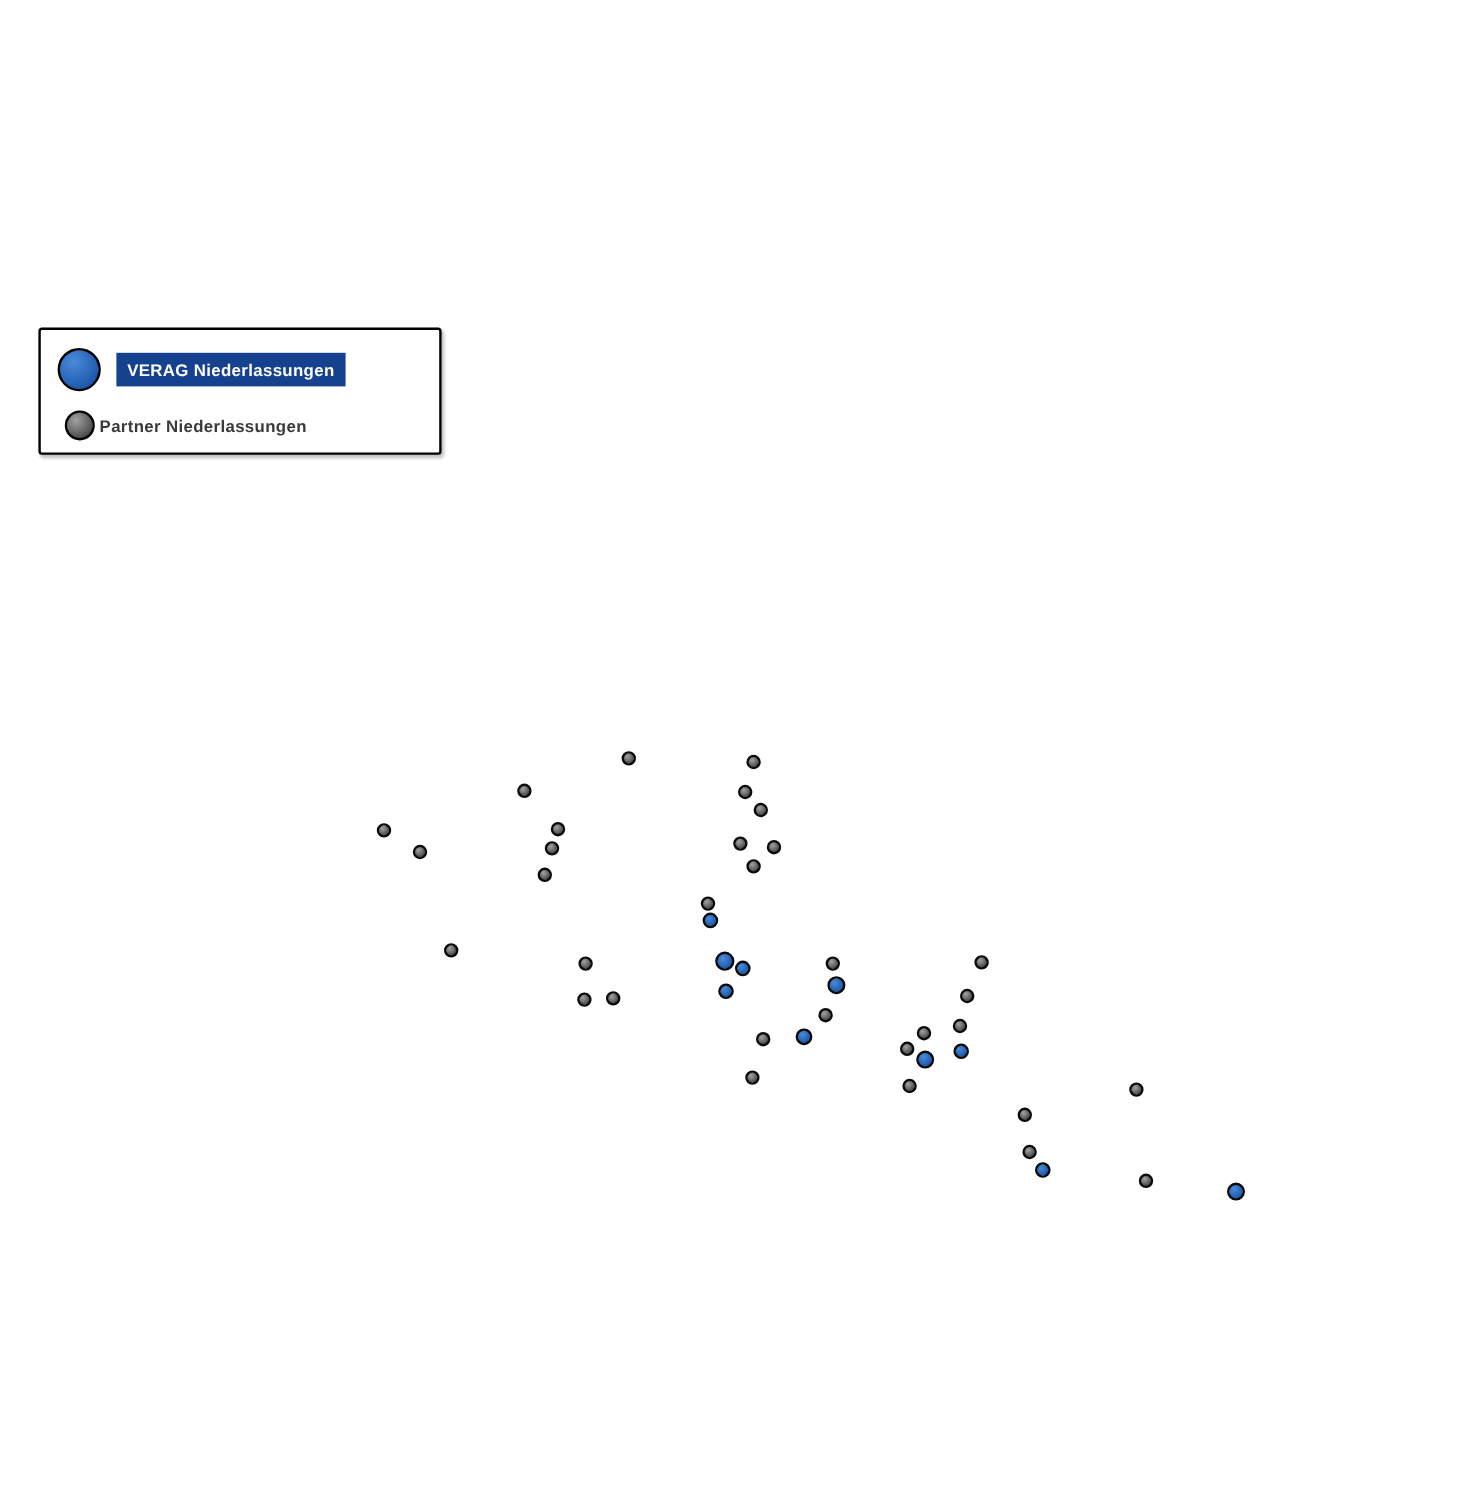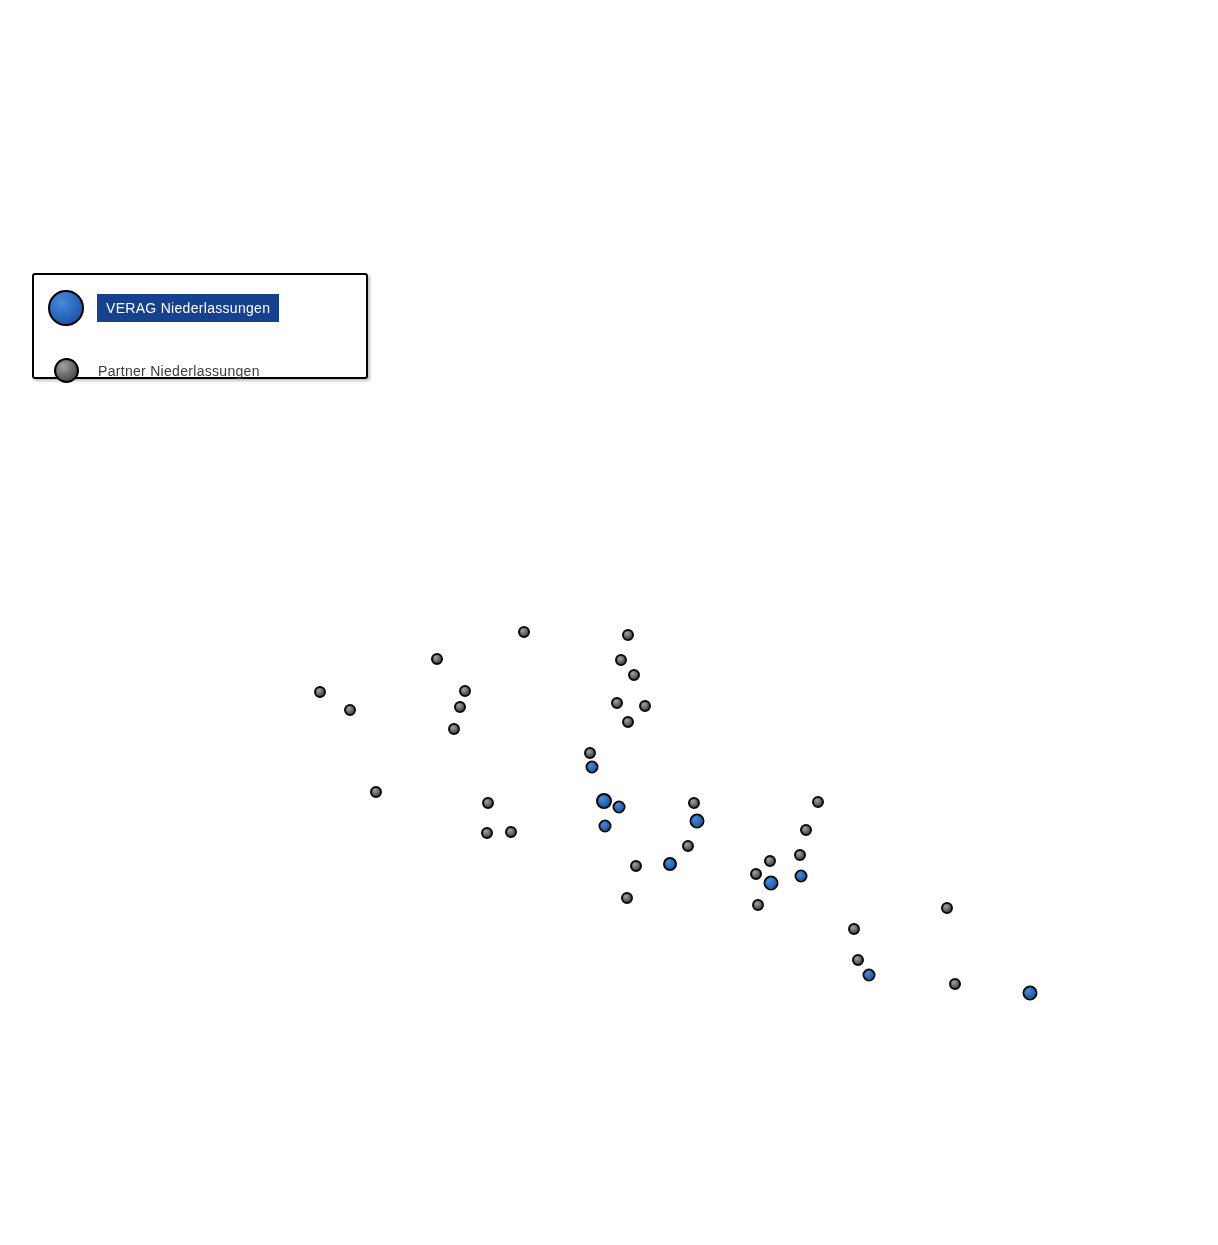--- a/index.html
+++ b/index.html
@@ -56,43 +56,43 @@
     display: flex;
     align-items: center;
   }
   .legend-row.row-verag {
     left: 14px;
     top: 15px;
     gap: 13px;
   }
   .legend-row.row-partner {
     left: 20px;
-    top: 83px;
-    gap: 19px;
+    top: 67px;
+    gap: 4px;
   }
   .legend-dot {
     border-radius: 50%;
     box-sizing: border-box;
     border: 2px solid #000000;
     flex: 0 0 auto;
     cursor: pointer;
   }
   .legend-dot.dot-verag {
     width: 36px;
     height: 36px;
     background: radial-gradient(circle at 35% 30%, var(--verag-light), var(--verag) 75%);
   }
   .legend-dot.dot-partner {
     width: 25px;
     height: 25px;
     background: radial-gradient(circle at 35% 30%, var(--partner-light), var(--partner) 75%);
   }
   .legend-label {
     font-size: 14px;
-    font-weight: normal;
+    font-weight: bold;
     letter-spacing: 0.3px;
     white-space: nowrap;
     cursor: pointer;
   }
   .legend-label.label-verag {
     background: var(--label-highlight-bg);
     color: var(--label-highlight-text);
     padding: 6px 9px;
   }
   .legend-label.label-partner {

